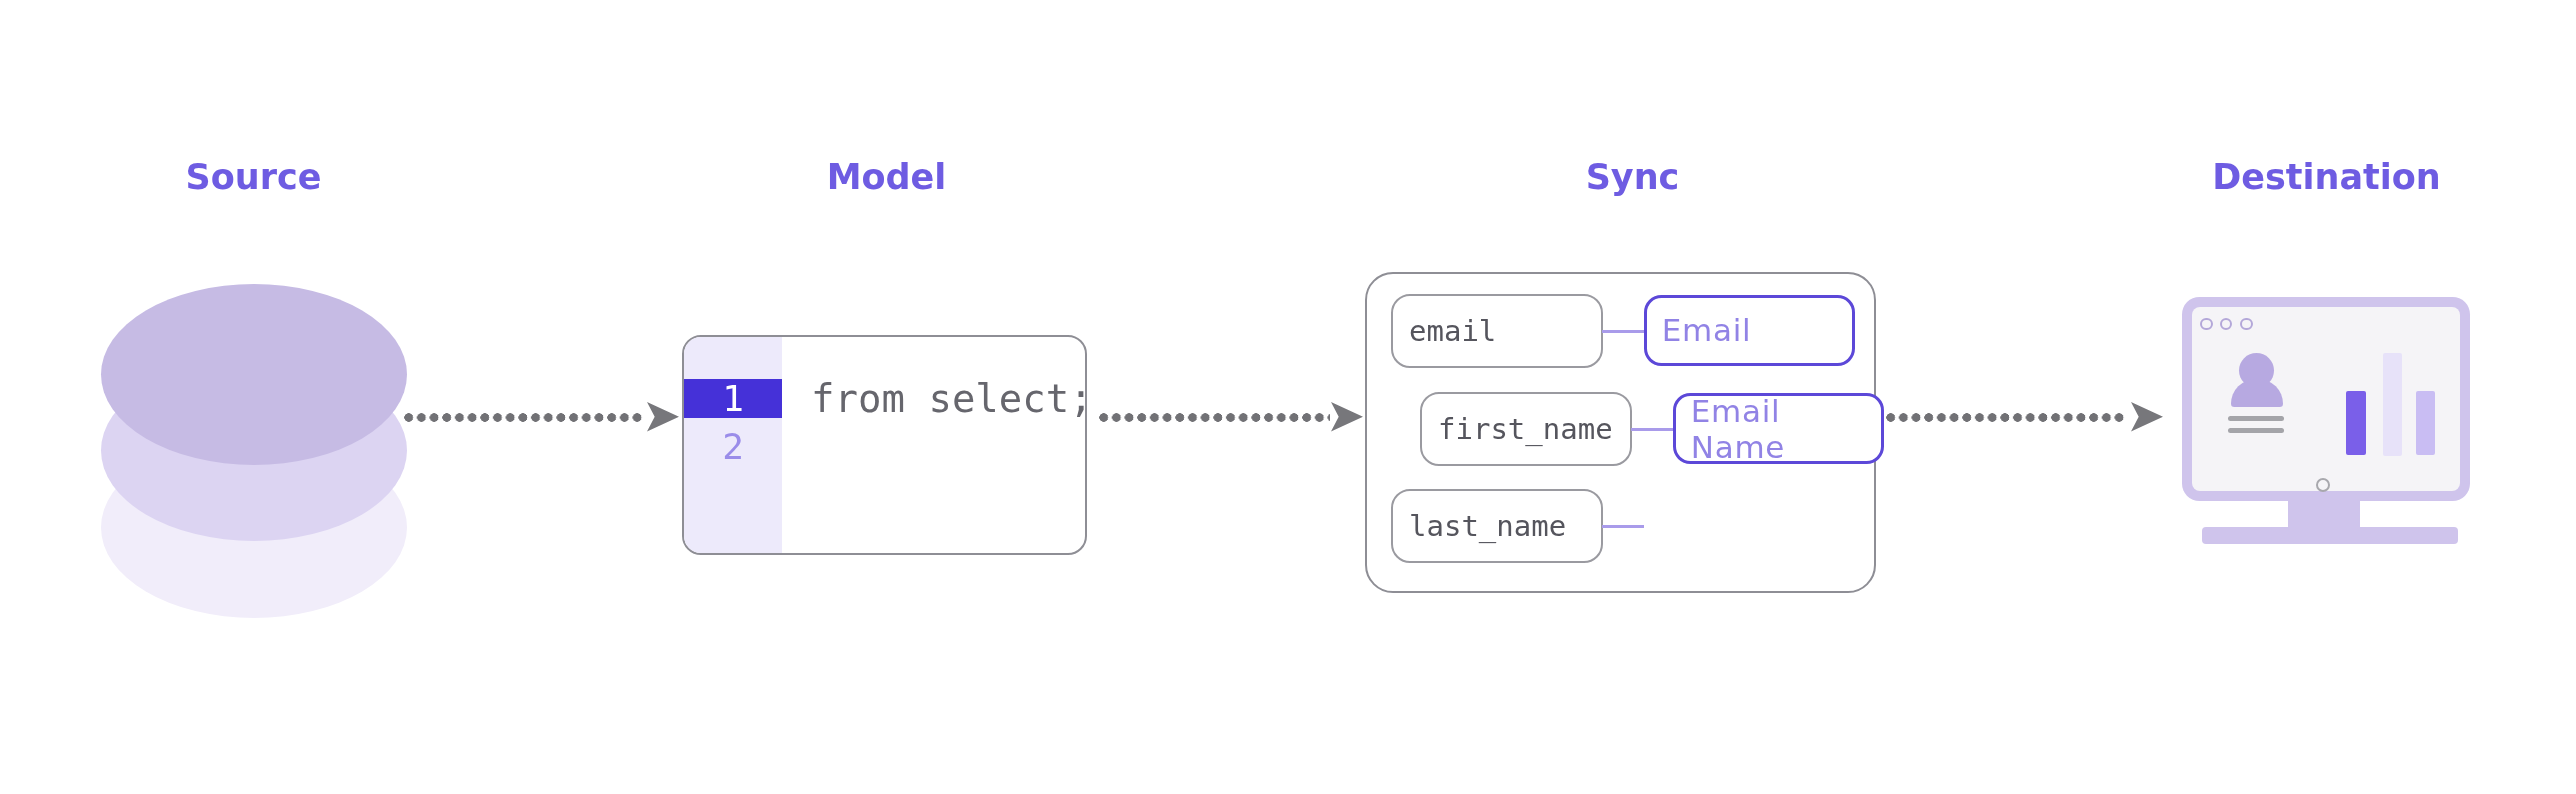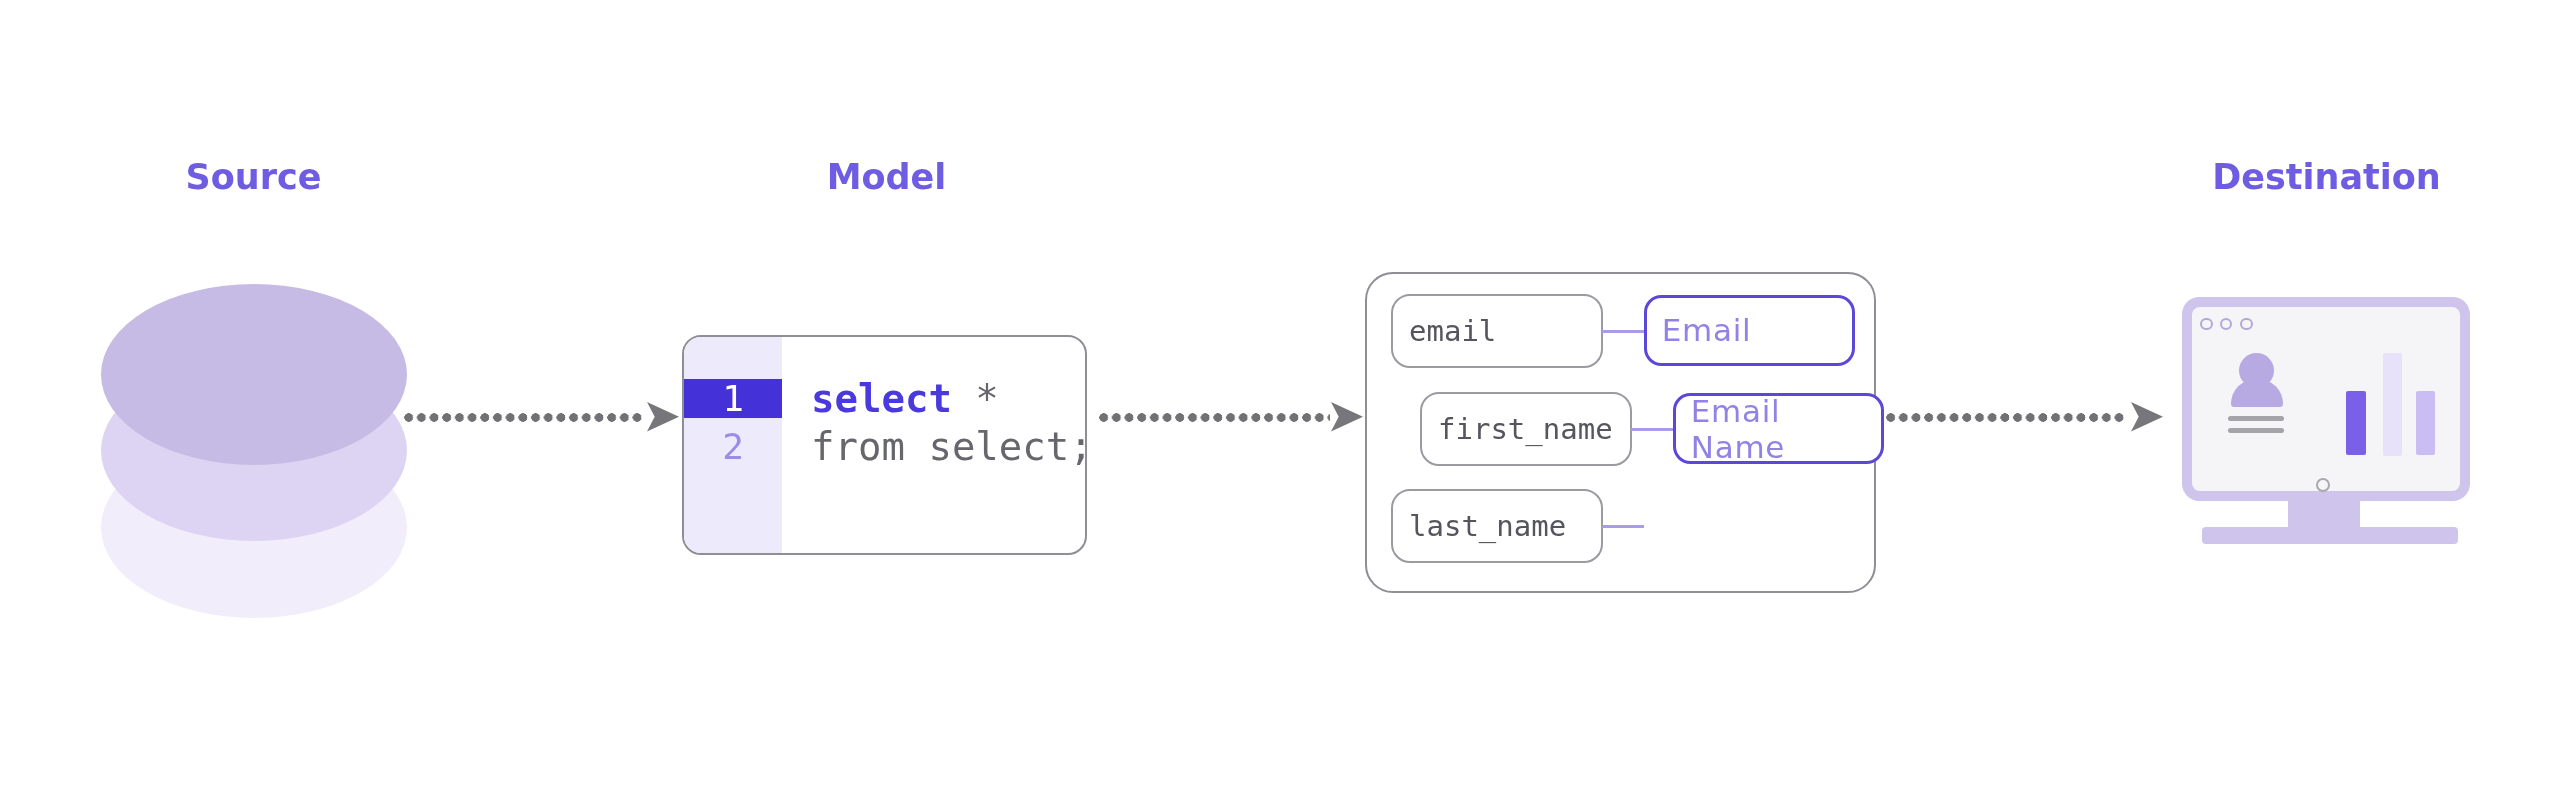--- a/index.html
+++ b/index.html
@@ -107,37 +107,38 @@
   .stand{position:absolute;left:2288px;top:501px;width:72px;height:26px;background:#cfc4ec;}
   .base{position:absolute;left:2202px;top:527px;width:256px;height:17px;background:#cfc4ec;border-radius:4px;}
 </style>
 </head>
 <body>
 
 <div class="canvas">
 
   <div class="col-header hdr-source">Source</div>
   <div class="col-header hdr-model">Model</div>
+  <div class="col-header hdr-sync">Sync</div>
   <div class="col-header hdr-destination">Destination</div>
 
   <div class="db-stack">
     <div class="db-ellipse db-e1"></div>
     <div class="db-ellipse db-e2"></div>
     <div class="db-ellipse db-e3"></div>
   </div>
 
   <div class="dots dots-1"></div>
   <div class="arrowhead arrow-1"></div>
 
   <div class="model-box">
     <div class="model-gutter"></div>
     <div class="model-highlight"></div>
     <div class="ln ln-1">1</div>
     <div class="ln ln-2">2</div>
-    <div class="code"><div><span class="kw">select</span><span> *</span></div><div>from select;</div></div>
+    <div class="code"><div>from select;</div></div>
   </div>
 
   <div class="dots dots-2"></div>
   <div class="arrowhead arrow-2"></div>
 
   <div class="sync-box">
     <div class="sync-row row-email">
       <div class="src-pill">email</div>
       <div class="map-line"></div>
       <div class="dst-pill">Email</div>

